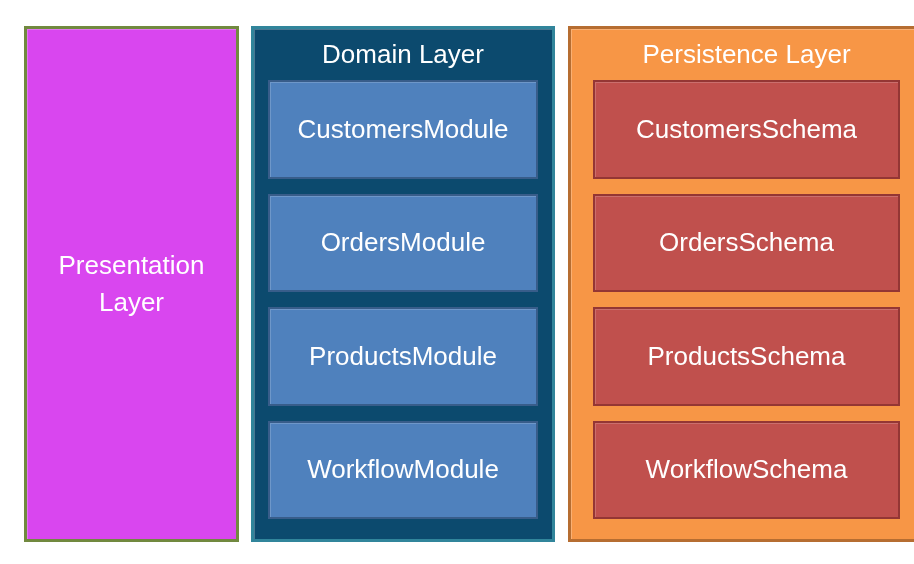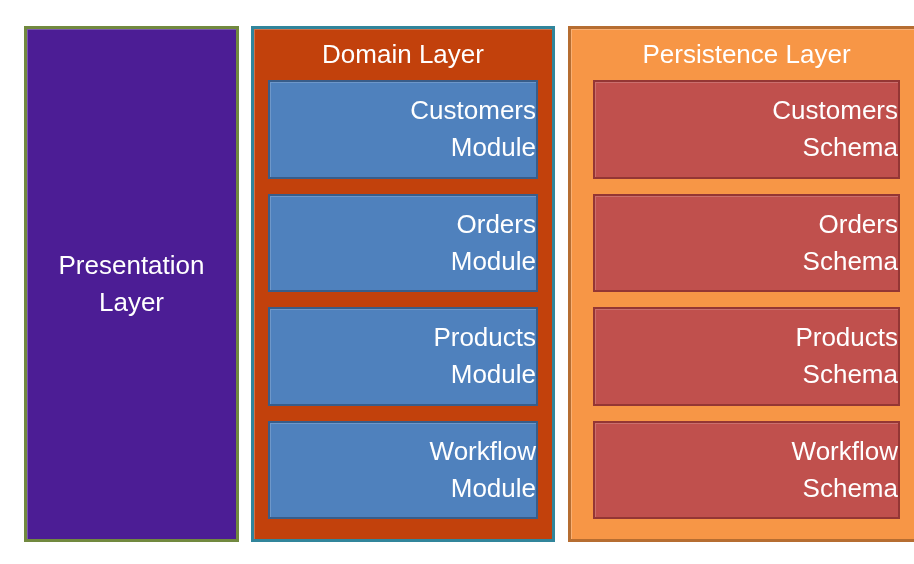--- a/index.html
+++ b/index.html
@@ -19,36 +19,36 @@
     position: absolute;
     top: 26px;
     height: 516px;
     box-sizing: border-box;
     color: #ffffff;
   }
   
   .layer-presentation {
     left: 24px;
     width: 215px;
-    background: #4c1d95;
+    background: #d946ef;
     border: 3px solid #71893F;
     box-shadow: inset 1px 1px 0 rgba(255,255,255,0.25);
     display: flex;
     align-items: center;
     justify-content: center;
     text-align: center;
     font-size: 26px;
     line-height: 37px;
     padding: 0 14px;
   }
   
   .layer-domain {
     left: 251px;
     width: 304px;
-    background: #c2410c;
+    background: #0c4a6e;
     border: 3px solid #31859B;
     box-shadow: inset 1px 1px 0 rgba(255,255,255,0.25);
     display: flex;
     flex-direction: column;
     padding: 0 14px 20px 14px;
   }
   
   .layer-persistence {
     left: 568px;
     width: 357px;
@@ -71,22 +71,21 @@
   .stack {
     flex: 1 1 auto;
     display: flex;
     flex-direction: column;
     gap: 15px;
   }
   .node {
     flex: 1 1 0;
     box-sizing: border-box;
     display: flex;
-    flex-direction: column;
-    align-items: flex-end;
+    align-items: center;
     justify-content: center;
     text-align: center;
     font-size: 26px;
     line-height: 37px;
   }
   .node-module {
     background: #4F81BD;
     border: 2px solid #385D8A;
     box-shadow: inset 1px 1px 0 rgba(255,255,255,0.18);
   }

